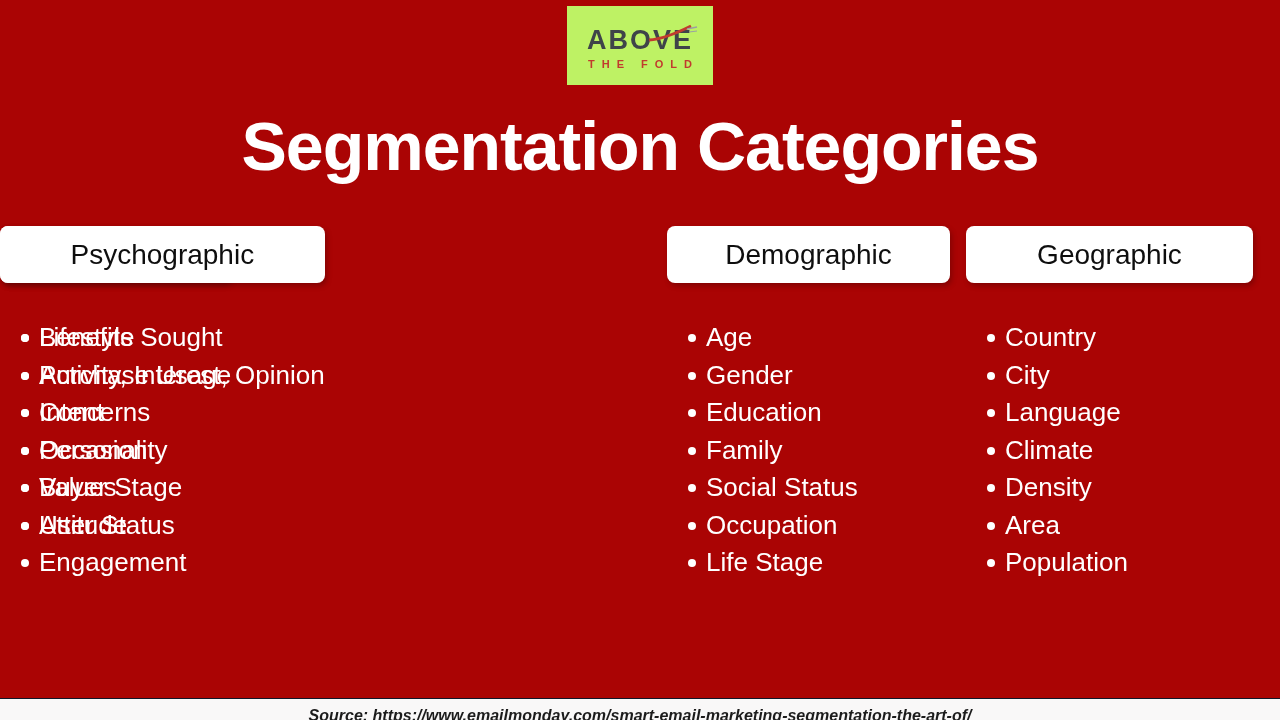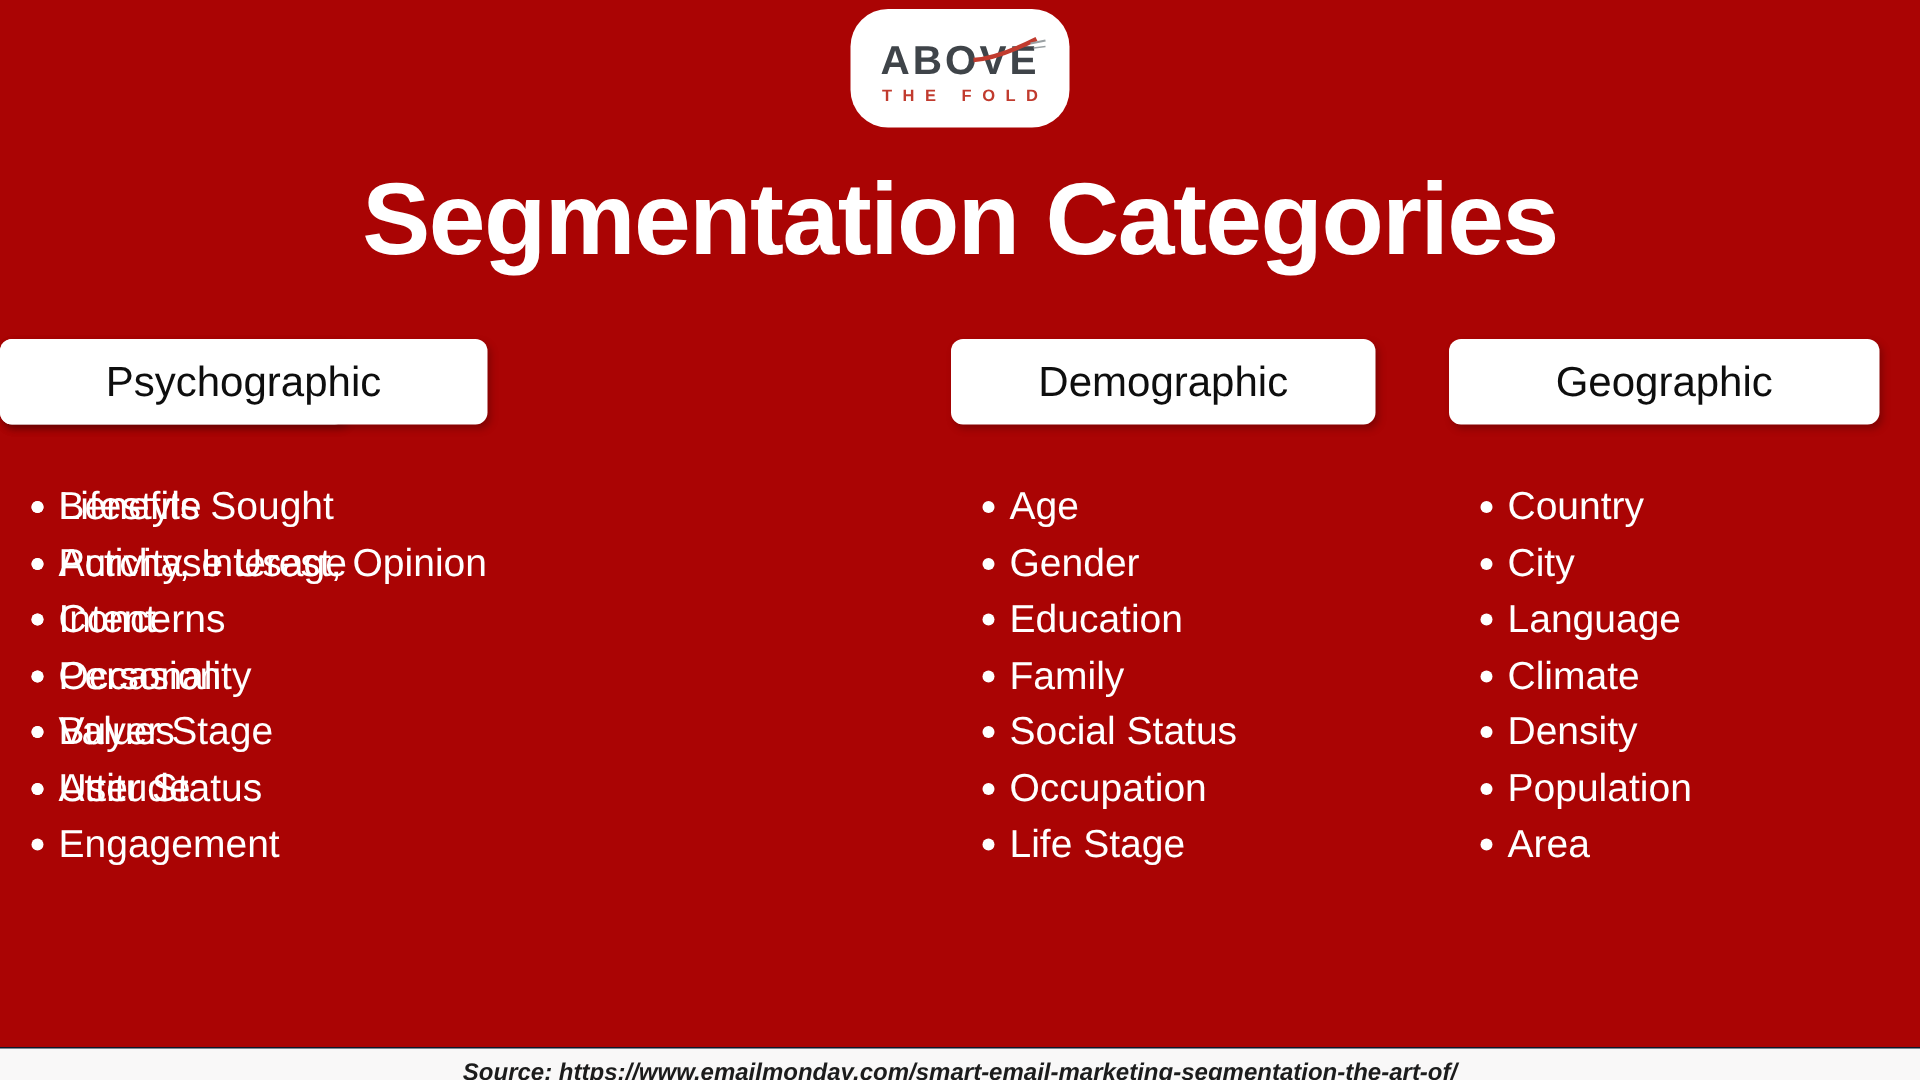--- a/index.html
+++ b/index.html
@@ -5,22 +5,22 @@
   html,body{margin:0;padding:0;}
   body{
     width:1280px;height:720px;position:relative;overflow:hidden;
     background:#aa0404;
     font-family:"Liberation Sans",sans-serif;
   }
 
   
   .logo-box{
     position:absolute;left:567px;top:6px;width:146px;height:79px;
-    background:#ffffff;display:flex;flex-direction:column;
-    align-items:center;justify-content:center;border-radius:25px;
+    background:#bef264;display:flex;flex-direction:column;
+    align-items:center;justify-content:center;
   }
   .logo-word{
     position:relative;
     color:#3f4449;font-weight:bold;font-size:27px;line-height:27px;
     letter-spacing:2px;margin-top:6px;
   }
   .logo-swoosh{position:absolute;right:-6px;top:-4px;}
   .logo-sub{
     color:#c13b2e;font-weight:bold;font-size:11px;line-height:14px;
     letter-spacing:7px;margin-top:3px;text-indent:7px;
@@ -30,21 +30,21 @@
   .title{
     position:absolute;left:0;top:100px;width:1280px;height:92px;
     line-height:92px;text-align:center;
     color:#ffffff;font-weight:bold;font-size:68px;letter-spacing:-1px;
   }
 
   
   .col{position:absolute;top:226px;}
   .col:nth-of-type(1){left:18px; width:289px;}
   .col:nth-of-type(2){left:334px;width:288px;}
-  .col:nth-of-type(3){left:634px;width:283px;}
+  .col:nth-of-type(3){left:667px;width:283px;}
   .col:nth-of-type(4){left:966px;width:287px;}
 
   .hdr{
     height:57px;line-height:57px;background:#ffffff;border-radius:8px;
     text-align:center;color:#0e0e0e;font-weight:normal;font-size:28px;
     box-shadow:2px 3px 5px rgba(60,0,0,0.35);
   }
   ul.items{
     margin:36px 0 0 0;padding:0;list-style:none;
   }
@@ -100,22 +100,22 @@
 </div>
 
 <div class="col">
   <div class="hdr">Geographic</div>
   <ul class="items">
       <li><span class="dot"></span><span>Country</span></li>
       <li><span class="dot"></span><span>City</span></li>
       <li><span class="dot"></span><span>Language</span></li>
       <li><span class="dot"></span><span>Climate</span></li>
       <li><span class="dot"></span><span>Density</span></li>
+      <li><span class="dot"></span><span>Area</span></li>
       <li><span class="dot"></span><span>Population</span></li>
-      <li><span class="dot"></span><span>Area</span></li>
     </ul>
 </div>
 
 <div class="col">
   <div class="hdr">Behavioral</div>
   <ul class="items">
       <li><span class="dot"></span><span>Benefits Sought</span></li>
       <li><span class="dot"></span><span>Purchase Usage</span></li>
       <li><span class="dot"></span><span>Intent</span></li>
       <li><span class="dot"></span><span>Occasion</span></li>

